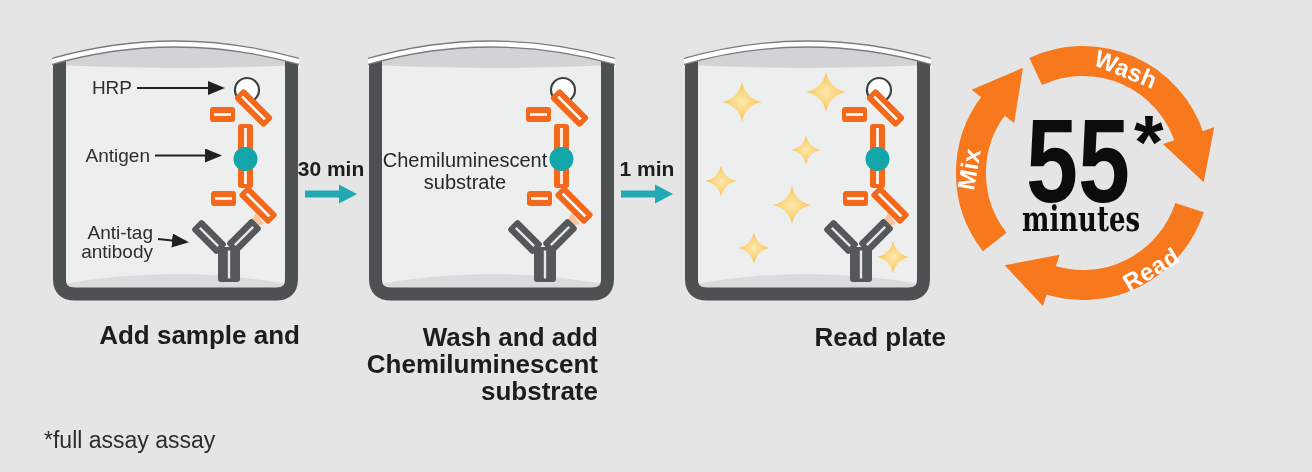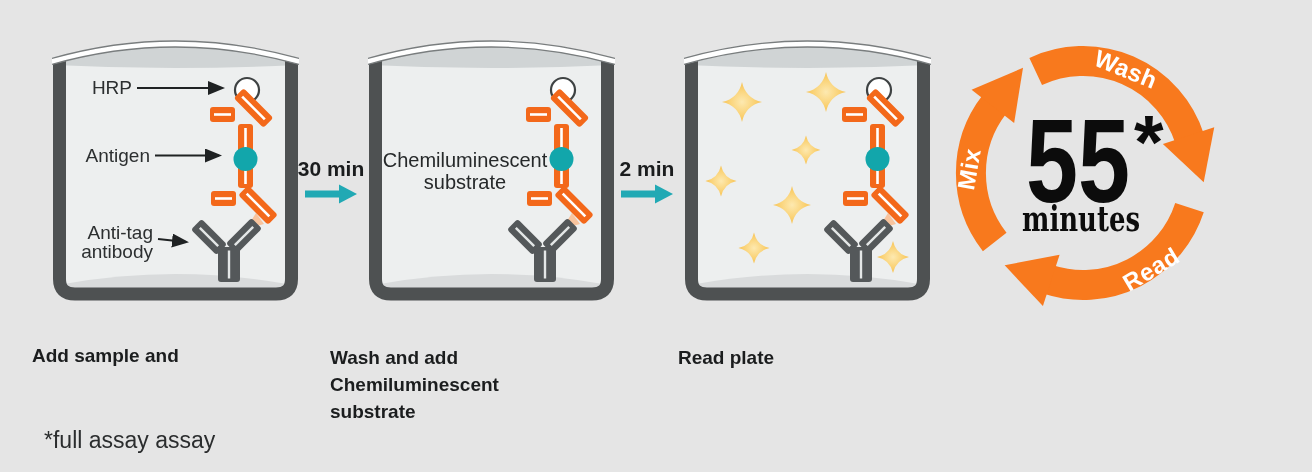--- a/index.html
+++ b/index.html
@@ -4,22 +4,22 @@
 <style>
   :root{
     --orange:#F3681A; --cycle_orange:#F8791D; --teal_arrow:#21A9B4; --antigen_teal:#12A6AB;
     --wall_gray:#4E5152; --antibody_gray:#54585A; --sparkle_gold:#F8C452; --tag_peach:#F8C49E;
     --text_dark:#1B1D1E; --label_gray:#2C2F30;
   }
   html,body{margin:0;padding:0;background:#fff;}
   #stage{position:relative;width:1312px;height:472px;background:#e5e5e5;overflow:hidden;
          font-family:"Liberation Sans",sans-serif;color:var(--text_dark);}
   .abs{position:absolute;}
-  .panel-caption{position:absolute;width:268px;text-align:left;font-weight:bold;
-                 font-size:19px;line-height:27px;color:var(--text_dark);margin-top:20px;}
+  .panel-caption{position:absolute;width:268px;text-align:right;font-weight:bold;
+                 font-size:26px;line-height:27px;color:var(--text_dark);}
   .step{position:absolute;width:84px;display:flex;flex-direction:column;align-items:center;}
   .step .lbl{font-size:21px;font-weight:bold;color:var(--text_dark);line-height:24px;}
   .footnote{position:absolute;left:44px;top:427px;font-size:23px;color:#2B2D2E;}
   svg text{font-family:"Liberation Sans",sans-serif;}
   .wellLabel{font-size:19px;fill:var(--label_gray);}
   .innerLabel{font-size:20px;fill:#26292A;}
   .cycleWord{font-size:24px;font-weight:bold;fill:#ffffff;letter-spacing:.5px;}
   .bigNum{font-size:118px;font-weight:bold;fill:#0c0c0c;}
   .bigAst{font-size:76px;font-weight:bold;fill:#0c0c0c;}
   .minutes{font-family:"DejaVu Serif",serif;font-weight:bold;font-size:36px;fill:#0c0c0c;}
@@ -126,21 +126,21 @@
     <use href="#ab-complex"></use>
   </svg>
 
   <div class="step" style="left:289px;top:157px">
     <div class="lbl">30 min</div>
     <svg width="52" height="20" style="margin-top:3px">
       <use href="#flow-arrow"></use>
     </svg>
   </div>
   <div class="step" style="left:605px;top:157px">
-    <div class="lbl">2 min</div>
+    <div class="lbl">1 min</div>
     <svg width="52" height="20" style="margin-top:3px">
       <use href="#flow-arrow"></use>
     </svg>
   </div>
 
   <div class="panel-caption" style="left:32px;top:322px">
     <div>Add sample and</div>
   </div>
   <div class="panel-caption" style="left:330px;top:324px">
     <div>Wash and add</div>

